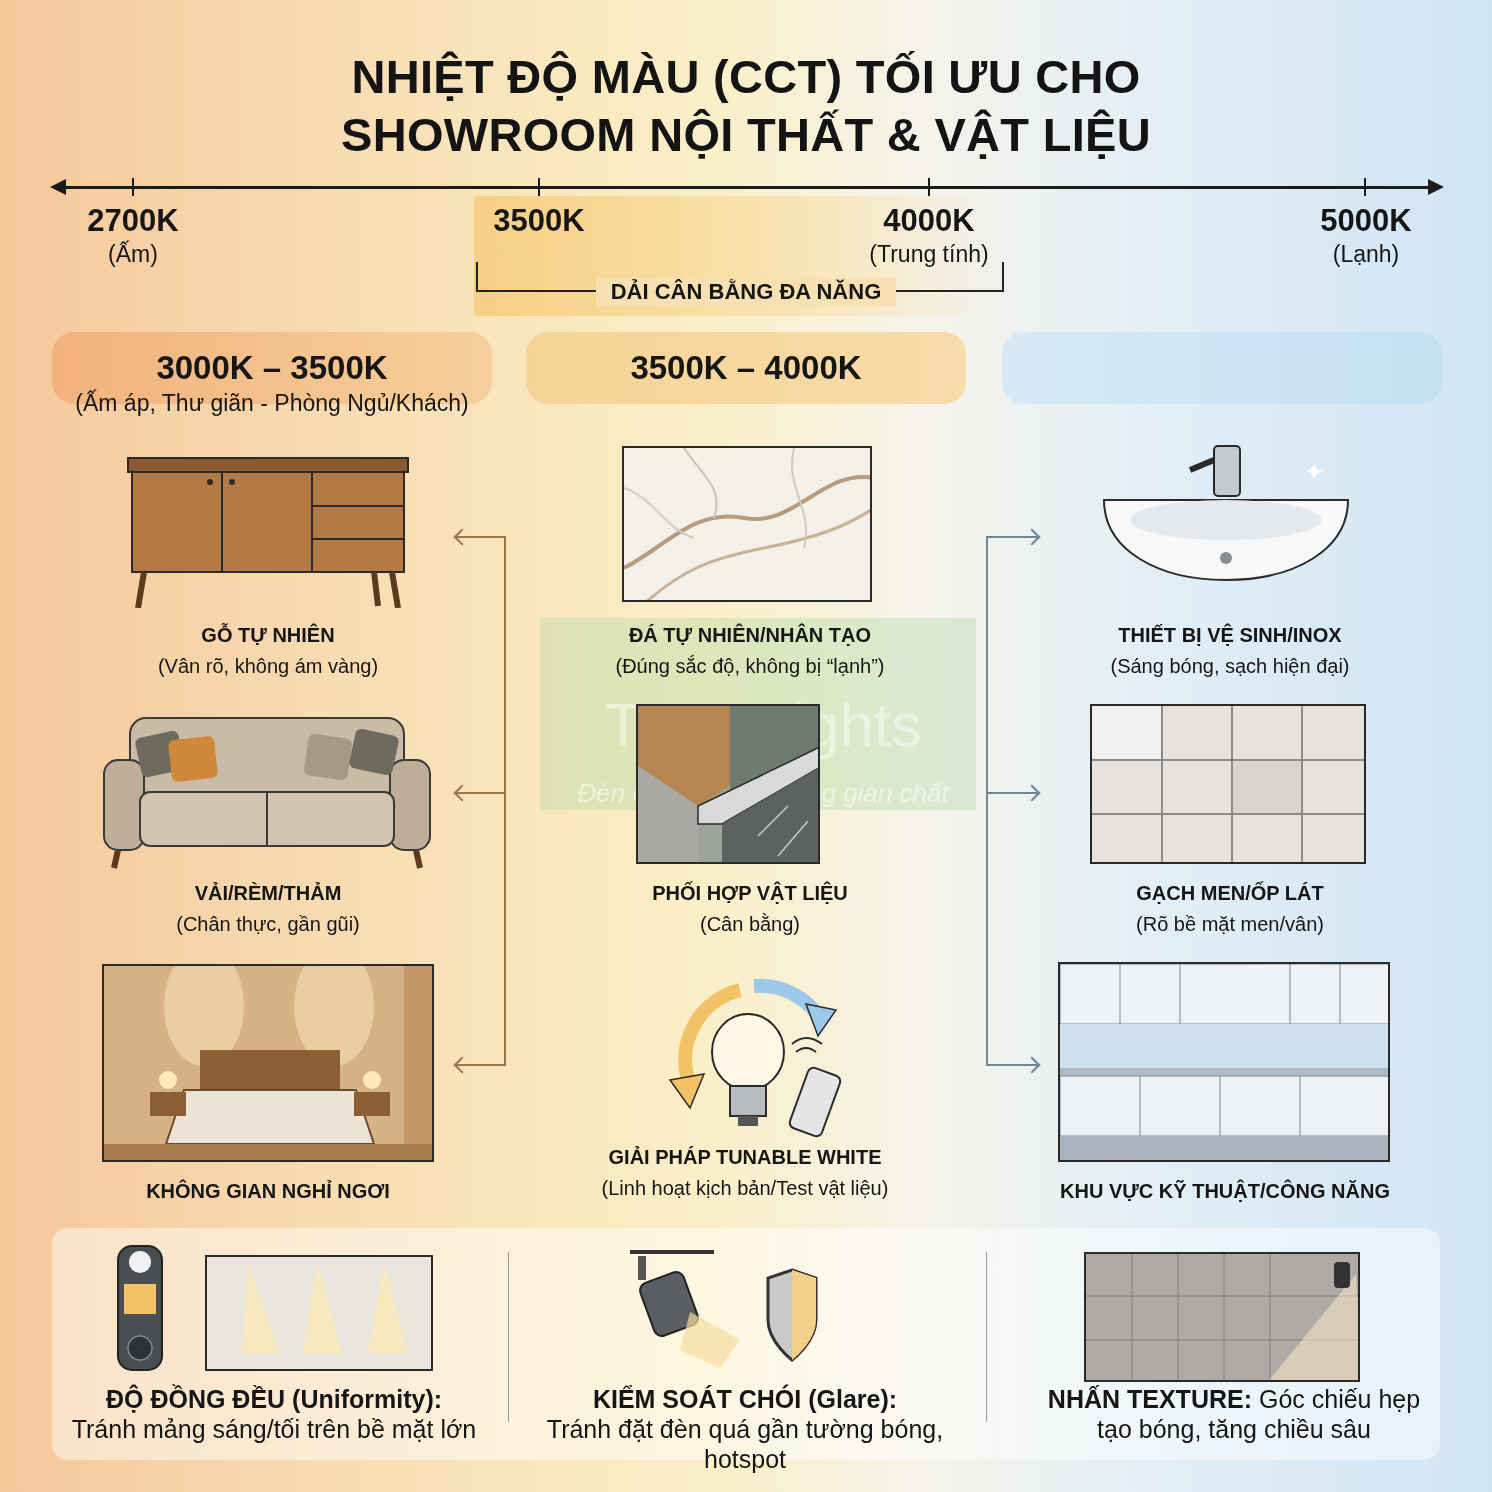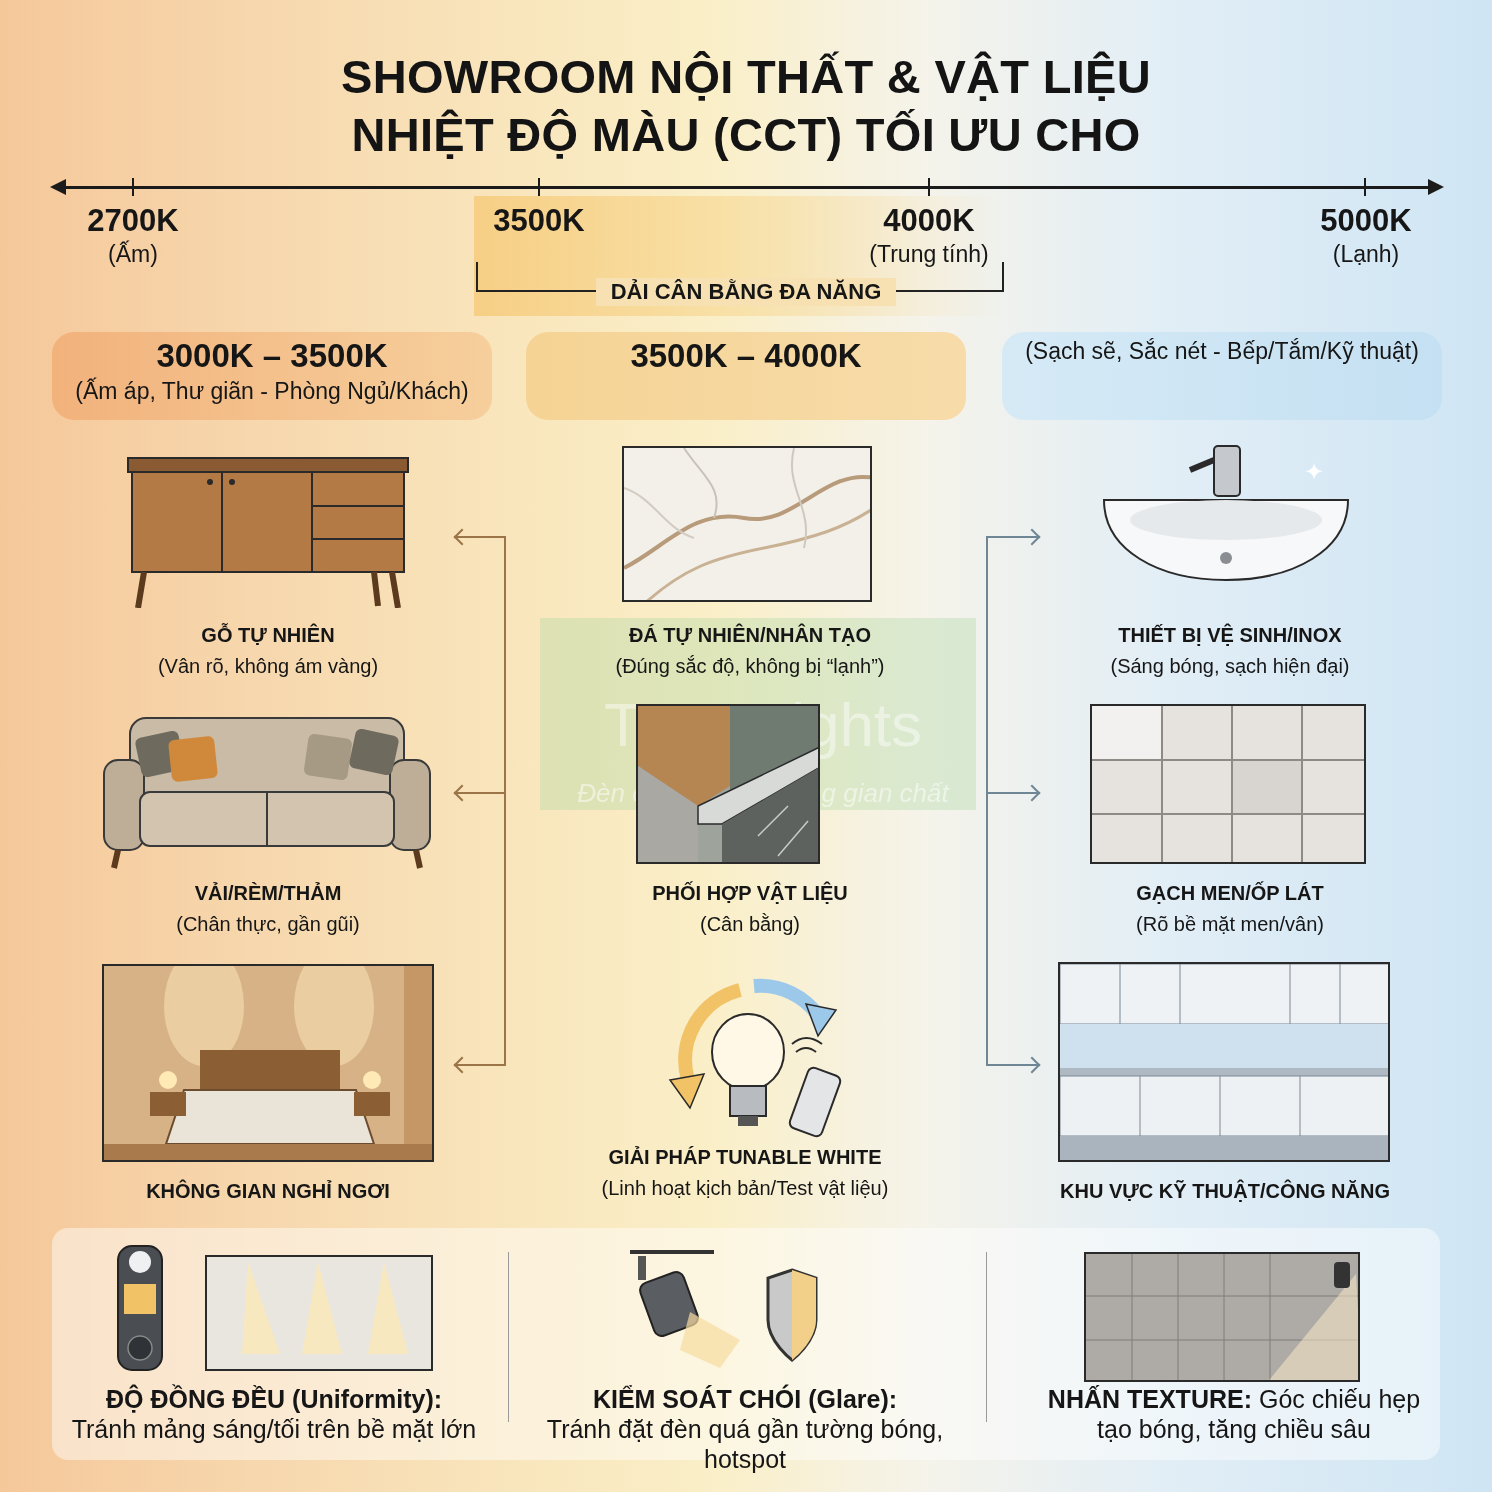--- a/index.html
+++ b/index.html
@@ -12,21 +12,21 @@
 .axis{left:60px;top:186px;width:1372px;height:3px;background:#1b1b1b}
 .arr-l{left:50px;top:179px;width:0;height:0;border-top:8px solid transparent;border-bottom:8px solid transparent;border-right:16px solid #1b1b1b}
 .arr-r{left:1428px;top:179px;width:0;height:0;border-top:8px solid transparent;border-bottom:8px solid transparent;border-left:16px solid #1b1b1b}
 .tick{top:178px;width:2px;height:18px;background:#1b1b1b}
 .klabel{font-weight:700;font-size:31px;text-align:center;width:160px;line-height:34px}
 .ksub{font-size:23px;text-align:center;width:200px;line-height:28px}
 .band{left:474px;top:196px;width:530px;height:120px;background:linear-gradient(90deg,rgba(245,190,90,0.55),rgba(246,205,120,0.35) 60%,rgba(255,255,255,0) 100%)}
 .bracket{left:476px;top:262px;width:528px;height:30px;border-left:2px solid #222;border-right:2px solid #222;border-bottom:2px solid #222;border-top:none}
 .bracket-label{left:596px;top:278px;width:300px;text-align:center;font-weight:700;font-size:22px;line-height:28px;background:#f7e0b2;padding:0 8px}
 
-.rbox{top:332px;height:88px;border-radius:22px;text-align:center;padding-top:4px}
+.rbox{top:332px;height:72px;border-radius:22px;text-align:center;padding-top:16px}
 .rbox .rt{font-weight:700;font-size:33px;line-height:40px}
 .rbox .rs{font-size:23px;line-height:30px}
 
 .item-title{font-weight:700;font-size:20px;text-align:center;line-height:30px}
 .item-sub{font-size:20px;text-align:center;line-height:28px}
 .pic{border:2px solid #2a2a2a;overflow:hidden}
 
 .vline{width:2px}
 .hline{height:2px}
 .arrowhead-l{width:12px;height:12px;border-left:2px solid;border-bottom:2px solid;transform:rotate(45deg)}
@@ -37,22 +37,22 @@
 .bt{font-size:25px;text-align:center;line-height:30px}
 .bt b{font-weight:700}
 .watermark{left:540px;top:618px;width:436px;height:192px;background:rgba(170,215,160,0.35)}
 .wm-text{left:548px;top:690px;width:430px;font-size:62px;color:rgba(255,255,255,0.45);text-align:center;line-height:70px}
 .wm-sub{left:548px;top:778px;width:430px;font-size:26px;font-style:italic;color:rgba(255,255,255,0.5);text-align:center}
 </style>
 </head>
 <body>
 
 <div class="abs title">
+  <div>NHIỆT ĐỘ MÀU (CCT) TỐI ƯU CHO</div>
   <div>SHOWROOM NỘI THẤT &amp; VẬT LIỆU</div>
-  <div>NHIỆT ĐỘ MÀU (CCT) TỐI ƯU CHO</div>
 </div>
 
 <div class="abs band"></div>
 <div class="abs axis"></div>
 <div class="abs arr-l"></div>
 <div class="abs arr-r"></div>
 <div class="abs tick" style="left:132px"></div>
 <div class="abs tick" style="left:538px"></div>
 <div class="abs tick" style="left:928px"></div>
 <div class="abs tick" style="left:1364px"></div>
@@ -69,21 +69,20 @@
 <div class="abs bracket-label">DẢI CÂN BẰNG ĐA NĂNG</div>
 
 <div class="abs rbox" style="left:52px;width:440px;background:linear-gradient(90deg,#f2b27c,#f6cf9c)">
   <div class="rt">3000K – 3500K</div>
   <div class="rs">(Ấm áp, Thư giãn - Phòng Ngủ/Khách)</div>
 </div>
 <div class="abs rbox" style="left:526px;width:440px;background:linear-gradient(90deg,#f5d394,#f7dcaa)">
   <div class="rt">3500K – 4000K</div>
 </div>
 <div class="abs rbox" style="left:1002px;width:440px;background:linear-gradient(90deg,#d6eaf6,#c4e0f2)">
-  <div class="rs">(Sạch sẽ, Sắc nét - Bếp/Tắm/Kỹ thuật)</div>
 </div>
 
 <div class="abs pic" style="left:126px;top:456px;width:284px;height:152px;border:none">
   <svg width="284" height="152" viewBox="0 0 284 152">
     <rect x="2" y="2" width="280" height="14" fill="#8a5a32" stroke="#2a2a2a" stroke-width="2"></rect>
     <rect x="6" y="16" width="272" height="100" fill="#b47a45" stroke="#2a2a2a" stroke-width="2"></rect>
     <line x1="96" y1="16" x2="96" y2="116" stroke="#2a2a2a" stroke-width="2"></line>
     <line x1="186" y1="16" x2="186" y2="116" stroke="#2a2a2a" stroke-width="2"></line>
     <line x1="186" y1="50" x2="278" y2="50" stroke="#2a2a2a" stroke-width="2"></line>
     <line x1="186" y1="83" x2="278" y2="83" stroke="#2a2a2a" stroke-width="2"></line>

